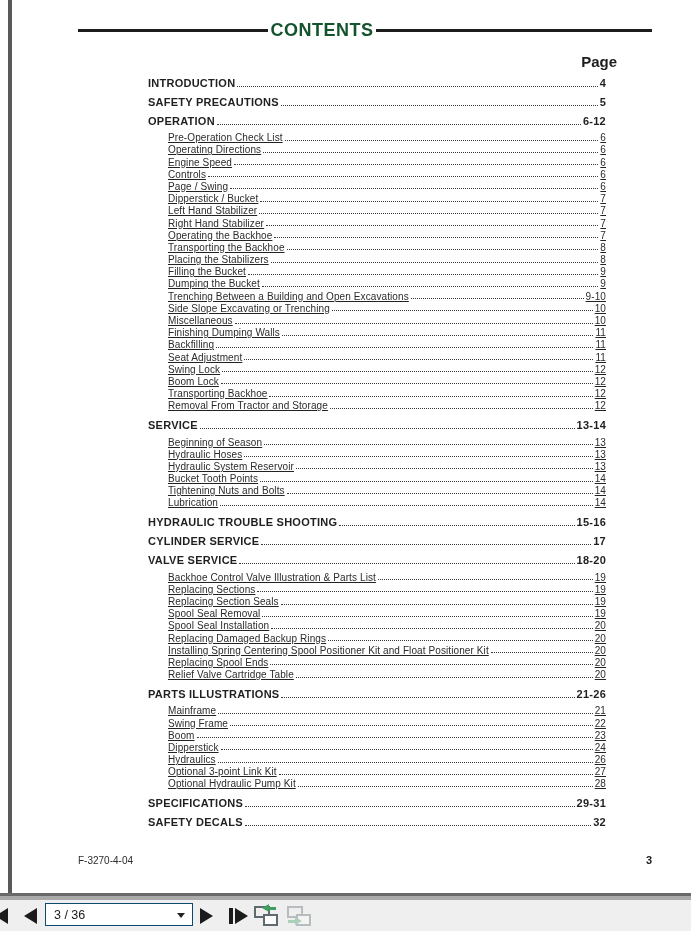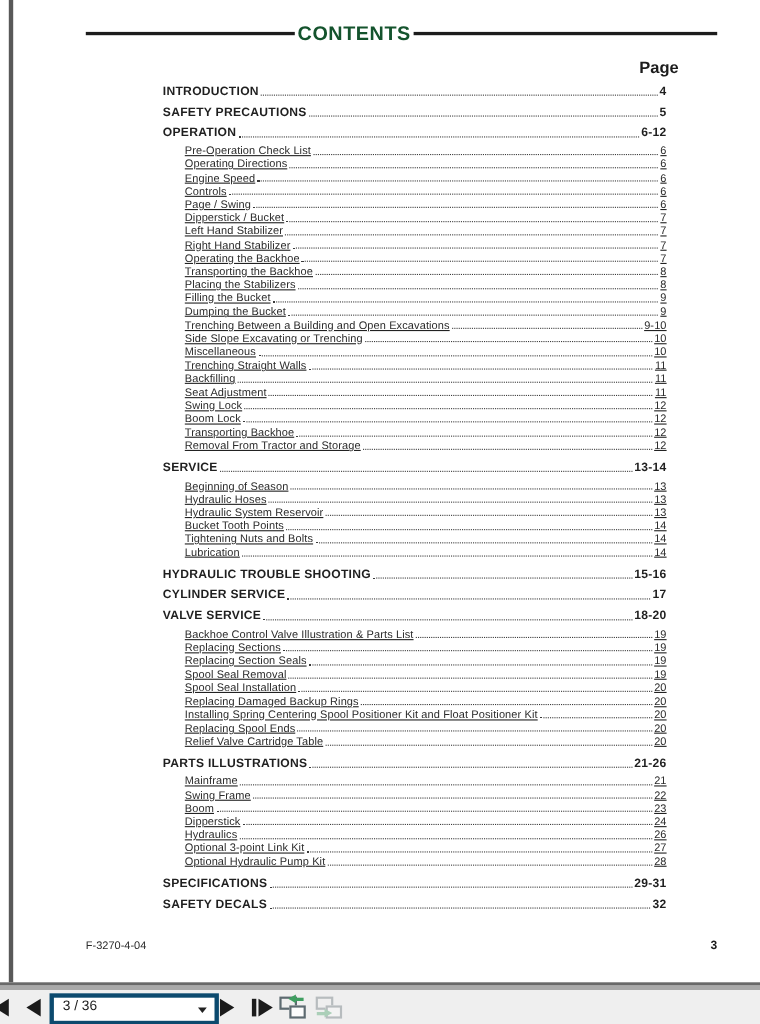--- a/index.html
+++ b/index.html
@@ -35,21 +35,21 @@
   
   .sep-dark{position:absolute;top:893px;left:0;width:691px;height:3px;background:#696969;}
   .sep-gray{position:absolute;top:896px;left:0;width:691px;height:4px;background:#a9a9a9;}
   .toolbar{position:absolute;top:900px;left:0;width:691px;height:31px;background:#efefef;}
   .tb-btn{position:absolute;top:0;height:31px;display:flex;align-items:center;justify-content:center;cursor:pointer;}
   .tri-left{width:0;height:0;border-top:8px solid transparent;border-bottom:8px solid transparent;border-right:13px solid #1b1b1b;}
   .tri-right{width:0;height:0;border-top:8px solid transparent;border-bottom:8px solid transparent;border-left:13px solid #1b1b1b;}
   .vbar{width:4px;height:16px;background:#1b1b1b;margin-right:2px;}
   .page-combo{
     position:absolute;left:45px;top:3px;width:138px;height:21px;background:#fff;
-    border:4px solid #0c4a6e;display:flex;
+    border:1px solid #0c4a6e;display:flex;align-items:center;
     font-size:12.5px;color:#1b1b1b;padding-left:8px;cursor:pointer;
   }
   .combo-caret{position:absolute;right:7px;top:9px;width:0;height:0;
     border-left:4px solid transparent;border-right:4px solid transparent;border-top:5px solid #222;}
 
   .view-btn{position:absolute;top:4px;width:25px;height:23px;cursor:pointer;}
   .view-btn .win-back{position:absolute;left:0;top:2px;width:12px;height:8px;border:2px solid #5d6a70;background:#efefef;}
   .view-btn .win-front{position:absolute;right:1px;bottom:1px;width:11px;height:8px;border:2px solid #5d6a70;background:#fcfcfc;}
   .g-head-left{position:absolute;top:0;left:8px;width:0;height:0;
     border-top:4px solid transparent;border-bottom:4px solid transparent;border-right:7px solid #3f9e60;}
@@ -161,21 +161,21 @@
         <span>Side Slope Excavating or Trenching</span>
         <span class="dots"></span>
         <span>10</span>
       </div>
       <div class="row sub">
         <span>Miscellaneous</span>
         <span class="dots"></span>
         <span>10</span>
       </div>
       <div class="row sub">
-        <span>Trenching Straight Walls</span>
+        <span>Finishing Dumping Walls</span>
         <span class="dots"></span>
         <span>11</span>
       </div>
       <div class="row sub">
         <span>Backfilling</span>
         <span class="dots"></span>
         <span>11</span>
       </div>
       <div class="row sub">
         <span>Seat Adjustment</span>

